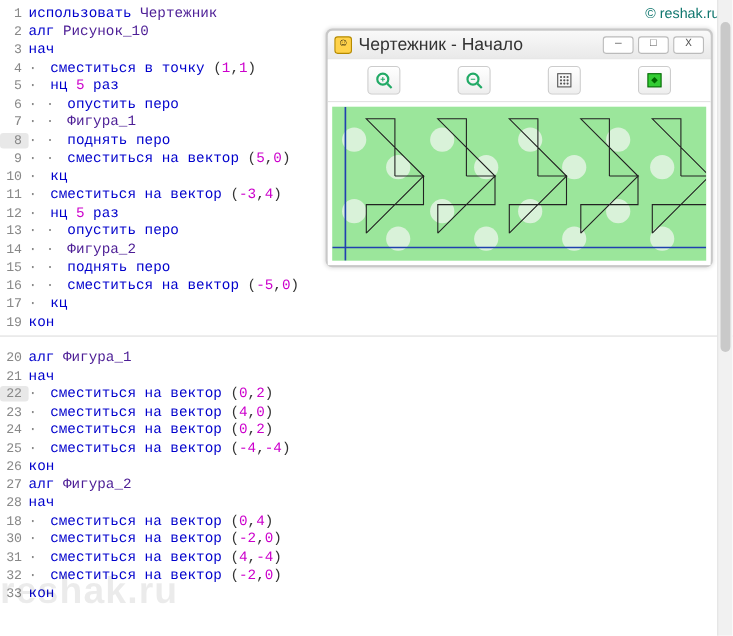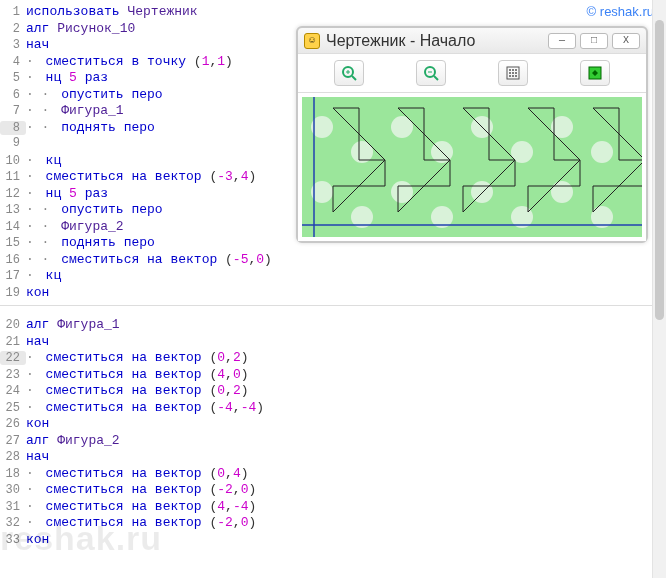--- a/index.html
+++ b/index.html
@@ -1,17 +1,17 @@
 <!DOCTYPE html>
 <html><head>
 <meta charset="utf-8">
 <style>
   * { box-sizing: border-box; margin: 0; padding: 0; }
   body { font-family: "Consolas", "Courier New", monospace; font-size: 13px; background: #fff; width: 666px; height: 578px; position: relative; overflow: hidden; }
-  .watermark-url { position: absolute; top: 4px; right: 12px; color: #3b82f6; font-family: Arial, sans-serif; font-size: 13px; }
+  .watermark-url { position: absolute; top: 4px; right: 12px; color: #0f766e; font-family: Arial, sans-serif; font-size: 13px; }
   .code-area { padding: 4px 0 0 0; }
   .line { display: flex; align-items: baseline; height: 16.5px; white-space: pre; }
   .ln { width: 26px; text-align: right; color: #888; font-size: 12px; padding-right: 6px; user-select: none; }
   .ln.hl { background: #e8e8e8; border-radius: 3px; }
   .dot { color: #888; margin-right: 4px; }
   .kw { color: #0000cc; font-weight: normal; }
   .cmd { color: #0000cc; }
   .ident { color: #4c1d95; font-weight: normal; }
   .num { color: #cc00cc; }
   .sep { color: #333; }
@@ -38,21 +38,21 @@
 
 <div class="code-area" id="code-area">
     <div class="line"><span class="ln">1</span><span><span class="kw">использовать </span><span class="ident">Чертежник</span></span></div>
     <div class="line"><span class="ln">2</span><span><span class="kw">алг </span><span class="ident">Рисунок_10</span></span></div>
     <div class="line"><span class="ln">3</span><span><span class="kw">нач</span></span></div>
     <div class="line"><span class="ln">4</span><span><span class="dot">· </span><span class="cmd">сместиться в точку </span><span class="sep">(</span><span class="num">1</span><span class="sep">,</span><span class="num">1</span><span class="sep">)</span></span></div>
     <div class="line"><span class="ln">5</span><span><span class="dot">· </span><span class="kw">нц </span><span class="num">5</span><span class="kw"> раз</span></span></div>
     <div class="line"><span class="ln">6</span><span><span class="dot">· · </span><span class="cmd">опустить перо</span></span></div>
     <div class="line"><span class="ln">7</span><span><span class="dot">· · </span><span class="ident">Фигура_1</span></span></div>
     <div class="line"><span class="ln hl">8</span><span><span class="dot">· · </span><span class="cmd">поднять перо</span></span></div>
-    <div class="line"><span class="ln">9</span></div>
+    <div class="line"><span class="ln">9</span><span><span class="dot">· · </span><span class="cmd">сместиться на вектор </span><span class="sep">(</span><span class="num">5</span><span class="sep">,</span><span class="num">0</span><span class="sep">)</span></span></div>
     <div class="line"><span class="ln">10</span><span><span class="dot">· </span><span class="kw">кц</span></span></div>
     <div class="line"><span class="ln">11</span><span><span class="dot">· </span><span class="cmd">сместиться на вектор </span><span class="sep">(</span><span class="num">-3</span><span class="sep">,</span><span class="num">4</span><span class="sep">)</span></span></div>
     <div class="line"><span class="ln">12</span><span><span class="dot">· </span><span class="kw">нц </span><span class="num">5</span><span class="kw"> раз</span></span></div>
     <div class="line"><span class="ln">13</span><span><span class="dot">· · </span><span class="cmd">опустить перо</span></span></div>
     <div class="line"><span class="ln">14</span><span><span class="dot">· · </span><span class="ident">Фигура_2</span></span></div>
     <div class="line"><span class="ln">15</span><span><span class="dot">· · </span><span class="cmd">поднять перо</span></span></div>
     <div class="line"><span class="ln">16</span><span><span class="dot">· · </span><span class="cmd">сместиться на вектор </span><span class="sep">(</span><span class="num">-5</span><span class="sep">,</span><span class="num">0</span><span class="sep">)</span></span></div>
     <div class="line"><span class="ln">17</span><span><span class="dot">· </span><span class="kw">кц</span></span></div>
     <div class="line"><span class="ln">19</span><span><span class="kw">кон</span></span></div>
     <div class="section-gap"></div>

